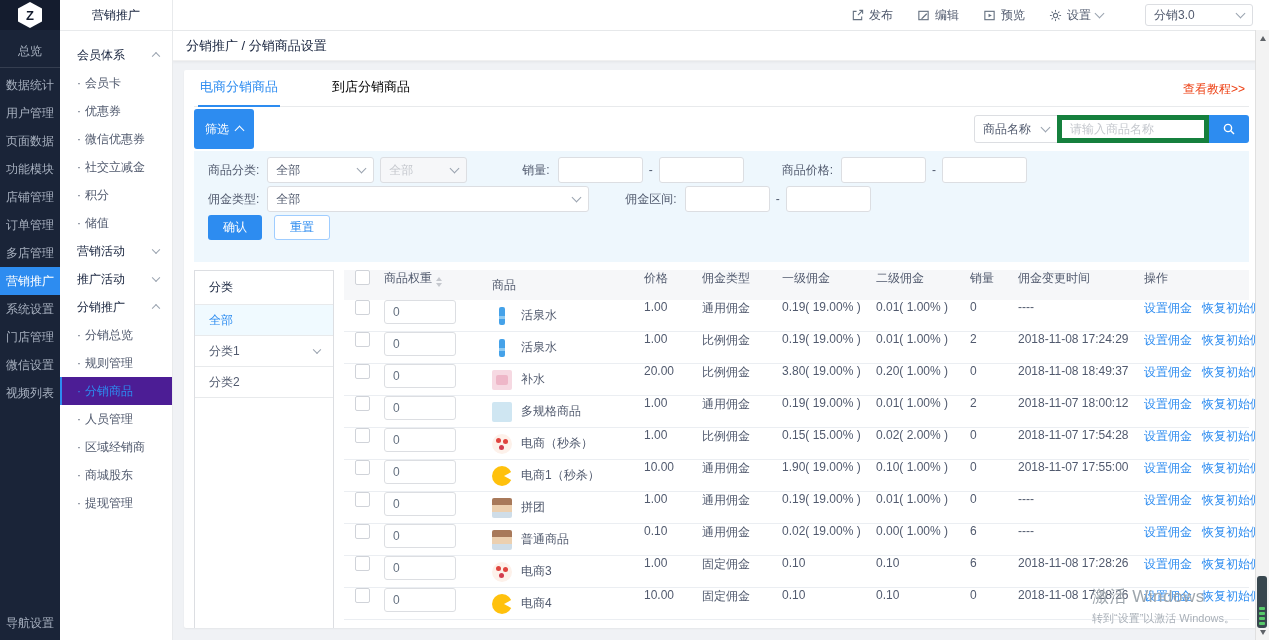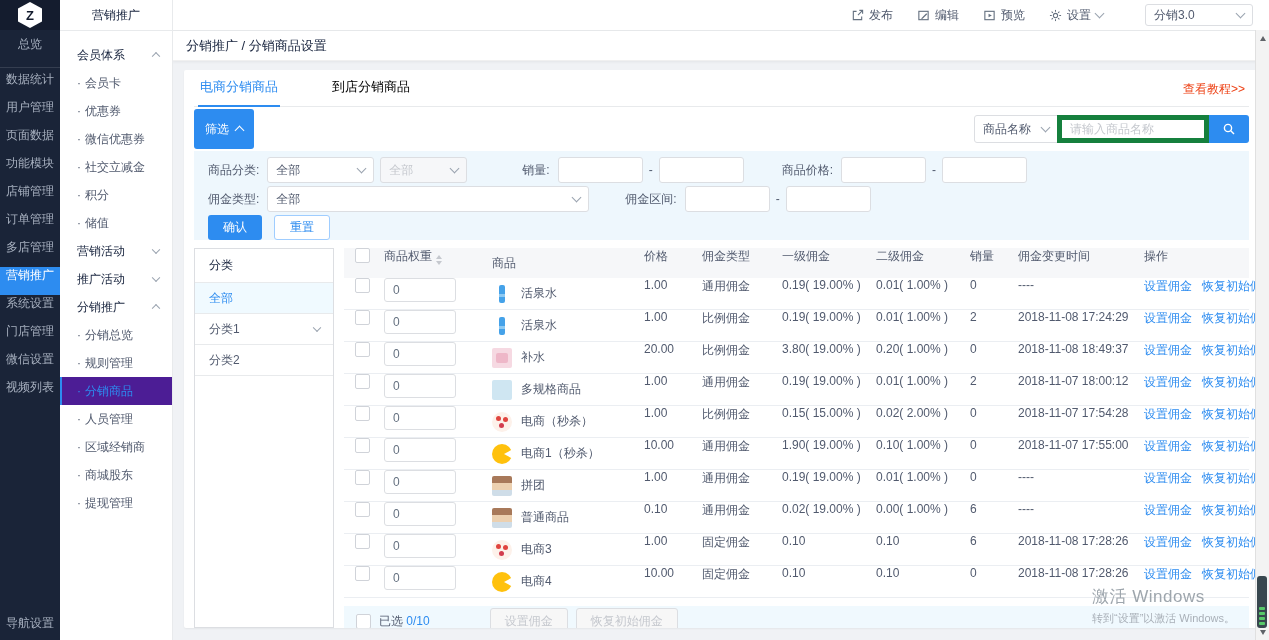--- a/index.html
+++ b/index.html
@@ -5,21 +5,21 @@
   html,body{margin:0;padding:0}
   body{width:1269px;height:640px;position:relative;overflow:hidden;
        font-family:"Liberation Sans","DejaVu Sans",sans-serif;background:#f0f2f5;
        -webkit-font-smoothing:antialiased}
   
   .rail{position:absolute;left:0;top:0;bottom:0;width:60px;background:#1a2438;z-index:5}
   .rail-logo{height:30px;background:#141c2e;display:flex;align-items:center;justify-content:center;cursor:pointer}
   .hex{width:24px;height:26px;background:#fff;clip-path:polygon(50% 0,100% 25%,100% 75%,50% 100%,0 75%,0 25%);
        display:flex;align-items:center;justify-content:center;color:#141c2e;font-weight:bold;font-size:13px}
   .rail-nav{padding-top:6px}
-  .rail-item{height:28px;display:flex;align-items:flex-start;justify-content:center;font-size:12px;color:#a7b0bf;cursor:pointer}
+  .rail-item{height:28px;display:flex;align-items:center;justify-content:center;font-size:12px;color:#a7b0bf;cursor:pointer}
   .rail-item.divider{border-bottom:1px solid rgba(255,255,255,.12);height:31px;margin-bottom:3px}
   .rail-item.active{background:#2d8cf0;color:#fff}
   .rail-bottom{position:absolute;bottom:8px;width:100%;text-align:center;font-size:12px;color:#a7b0bf;cursor:pointer}
   
   .submenu{position:absolute;left:60px;top:0;bottom:0;width:112px;background:#fff;border-right:1px solid #e8eaec;z-index:4}
   .submenu-title{height:30px;line-height:30px;text-align:center;font-size:12px;color:#17233d;border-bottom:1px solid #e8eaec}
   .sm-list{padding-top:10px}
   .sm-item{height:28px;display:flex;align-items:center;padding:0 10px 0 15px;font-size:12px;color:#515a6e;
            cursor:pointer;position:relative;border-left:2px solid transparent}
   .sm-item.group{color:#17233d}
@@ -52,21 +52,21 @@
   .btn-filter{height:40px;background:#2d8cf0;color:#fff;font-size:12px;border-radius:3px;display:inline-flex;
               align-items:center;gap:7px;padding:0 11px;cursor:pointer}
   .btn-filter .chev{border-color:#fff;transform:rotate(-135deg);margin-top:3px}
   .searchbox{display:flex;align-items:stretch;height:28px}
   .search-sel{width:84px;border:1px solid #dcdee2;border-radius:3px 0 0 3px;display:flex;align-items:center;
               justify-content:space-between;padding:0 8px;font-size:12px;color:#515a6e;background:#fff;cursor:pointer;box-sizing:border-box}
   .search-input{width:152px;border:5px solid #15803d;margin-left:-1px;padding:0 8px;font-size:12px;color:#515a6e;outline:none;box-sizing:border-box}
   .search-input::placeholder{color:#c5c8ce}
   .search-btn{width:40px;background:#2d8cf0;border-radius:0 3px 3px 0;display:flex;align-items:center;justify-content:center;cursor:pointer}
   
-  .filter-panel{margin-top:8px;background:#eef7fd;padding:6px 14px 0;font-size:12px;color:#515a6e}
+  .filter-panel{margin-top:8px;background:#eef7fd;padding:6px 14px 22px;font-size:12px;color:#515a6e}
   .f-row{display:flex;align-items:center;height:26px;margin-bottom:3px}
   .f-label{margin-right:8px}
   .sel{height:24px;border:1px solid #dcdee2;border-radius:3px;background:#fff;display:flex;align-items:center;
        justify-content:space-between;padding:0 8px;color:#515a6e;cursor:pointer;box-sizing:content-box}
   .sel.disabled{background:#f6f7f9;color:#c5c8ce;cursor:not-allowed}
   .w105{width:89px}.w85{width:69px}.w320{width:304px}
   .inp{width:85px;height:26px;border:1px solid #dcdee2;border-radius:3px;background:#fff;box-sizing:border-box;padding:0 8px;font-size:12px;outline:none}
   .dash{margin:0 6px}
   .g1{margin-left:55px}.g2{margin-left:38px}.g3{margin-left:36px}.sel-gap{margin-left:6px}
   .f-actions{display:flex;gap:12px;margin-top:2px}

